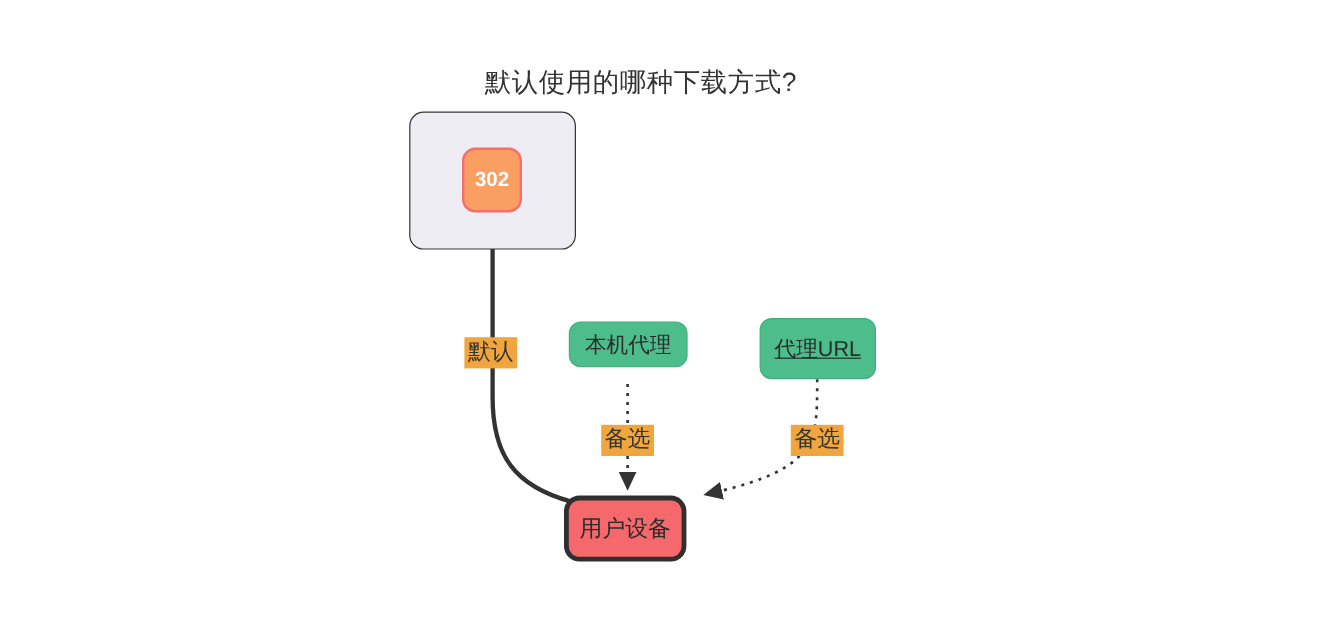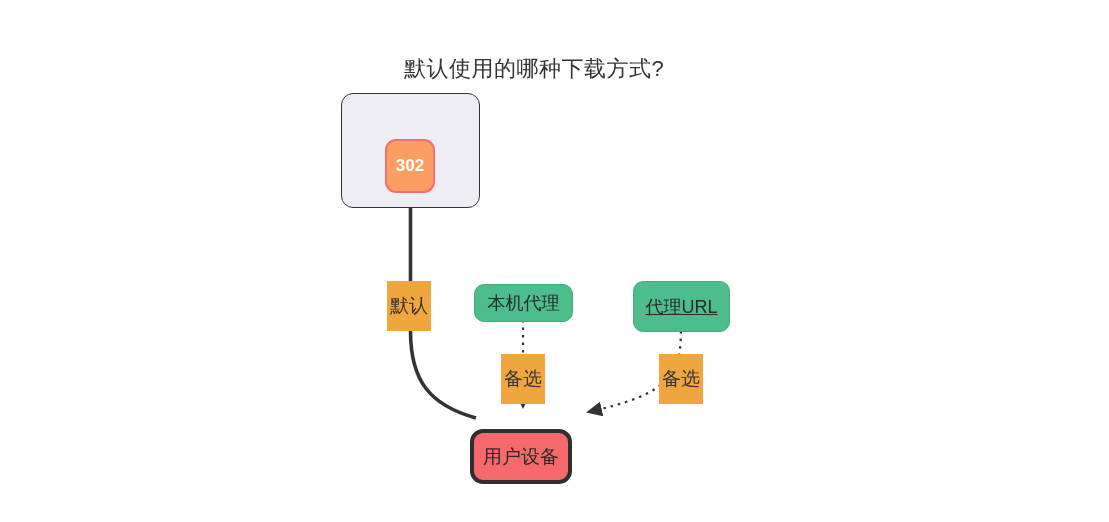--- a/index.html
+++ b/index.html
@@ -46,21 +46,20 @@
     border:1.4px solid #343434;
     border-radius:12px;
   }
   .node{
     position:absolute;
     display:flex; align-items:center; justify-content:center;
     box-sizing:border-box;
     border-radius:10px;
     font-size:18px;
     color:var(--text-dark);
-    margin-top:16px;
   }
   .node-302{
     left:385px; top:123px; width:50px; height:54px;
     background:var(--node-orange);
     border:2.6px solid var(--node-orange-border);
     border-radius:11px;
     color:#ffffff;
     font-weight:bold;
     font-size:17px;
   }
@@ -77,21 +76,21 @@
     border:4px solid #2f2f2f;
     border-radius:13px;
     font-size:19px;
   }
   .edge-label{
     position:absolute;
     background:var(--label-bg);
     color:#333333;
     font-size:19px;
     line-height:26px;
-    padding:12px 3px;
+    padding:0 3px;
     white-space:nowrap;
   }
   .label-default{ left:387px; top:281px; }
   .label-alt-1{ left:501px; top:354px; }
   .label-alt-2{ left:659px; top:354px; }
 </style>
 </head>
 <body>
 
 <div class="canvas">

